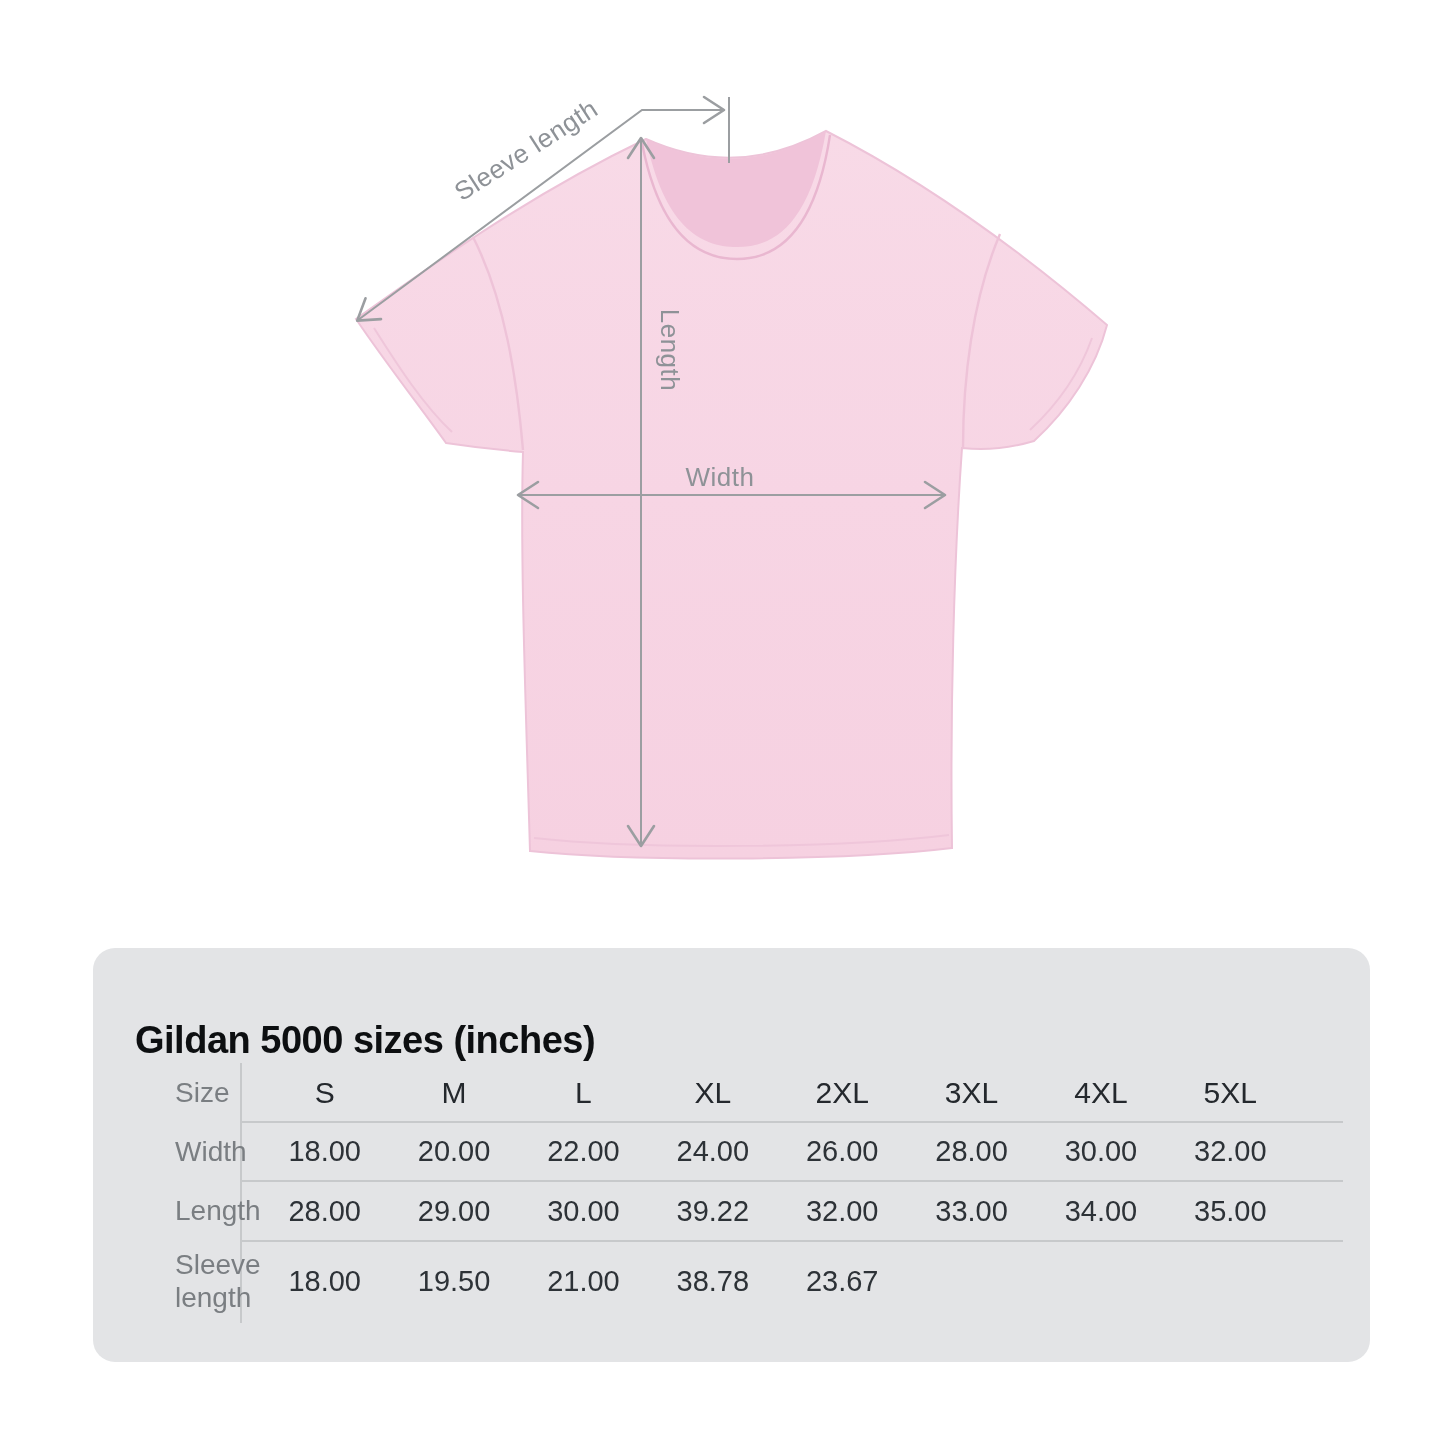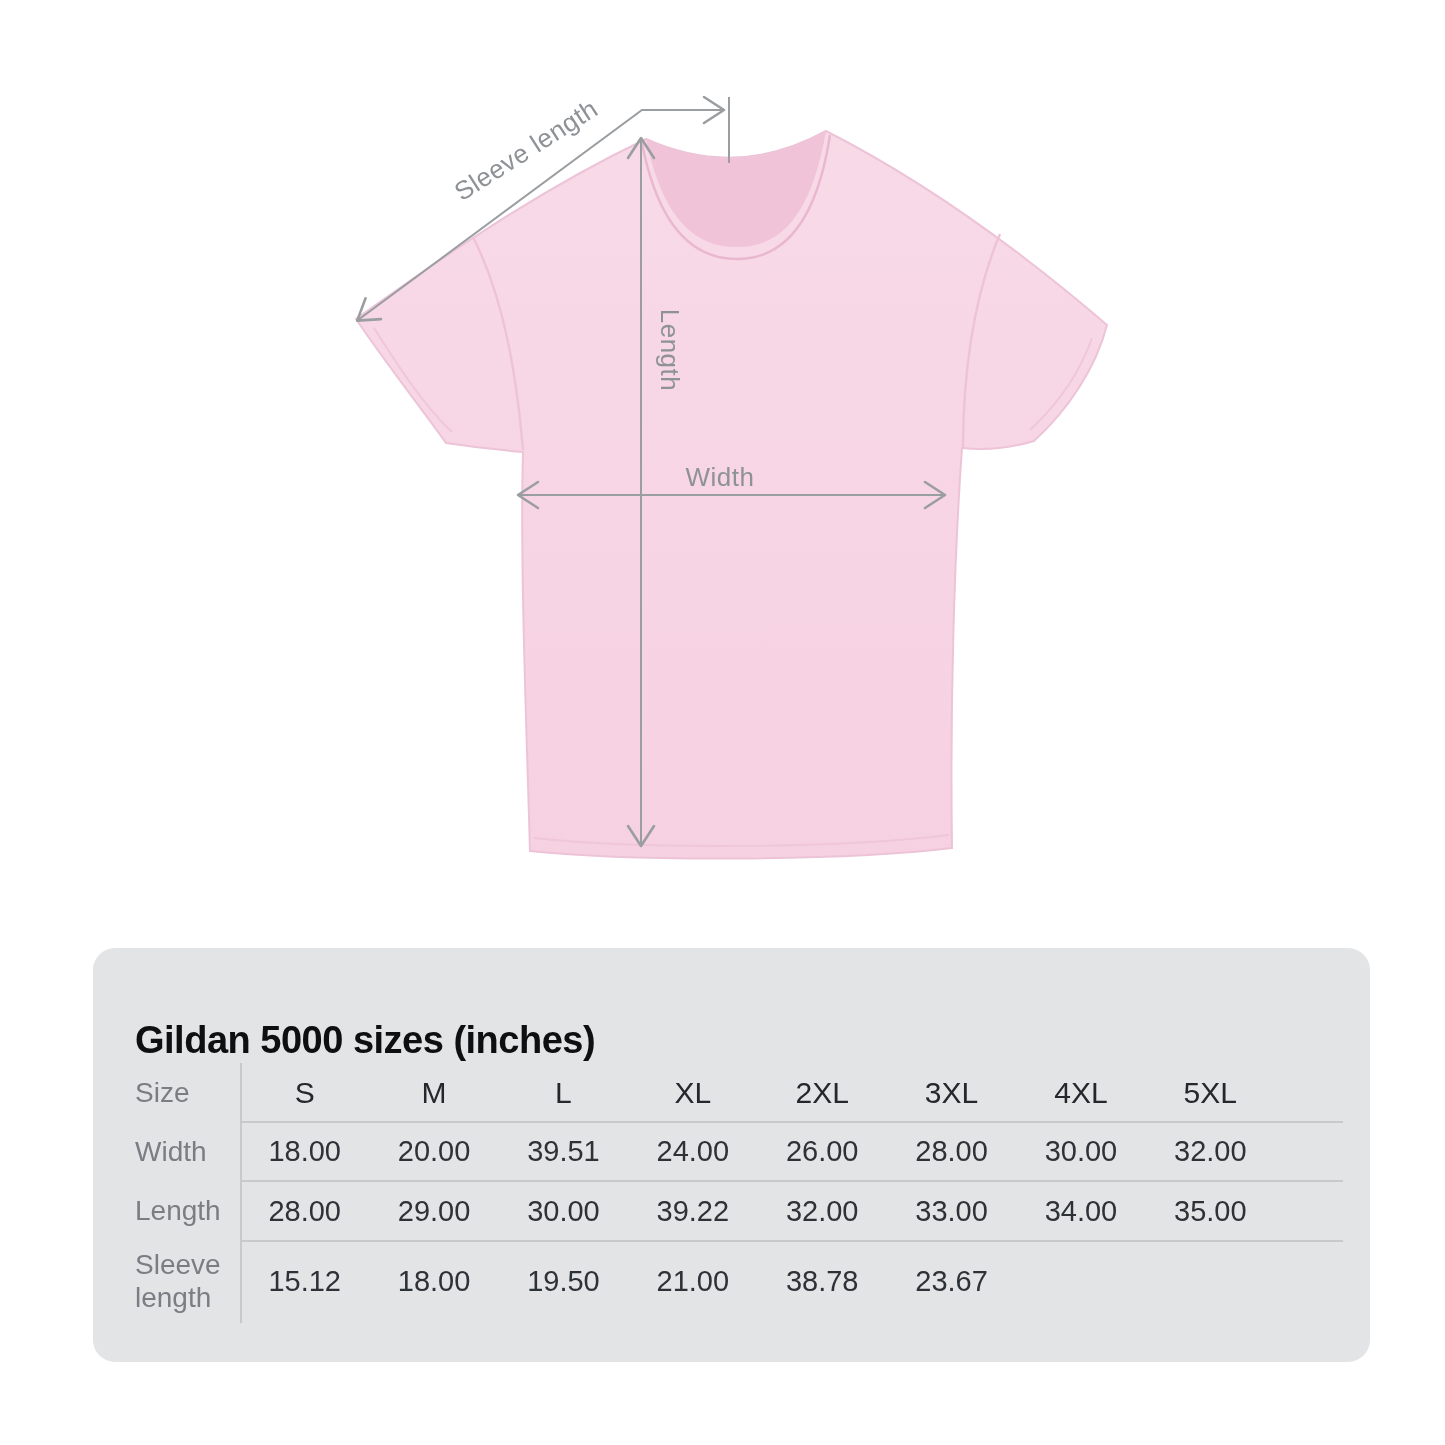--- a/index.html
+++ b/index.html
@@ -25,21 +25,21 @@
     font-size:38px;font-weight:700;color:#0d0f11;letter-spacing:-0.5px;margin-top:45px;
   }
   .size-grid{
     position:absolute;left:42px;top:115px;width:1140px;
     display:grid;
     grid-template-columns:105px repeat(8,1fr);
     grid-template-rows:59px 59px 60px 80px;
   }
   .cell{
     display:flex;align-items:center;justify-content:center;
-    font-size:29px;color:#2d3237;
+    font-size:29px;color:#2d3237;margin-left:40px;
   }
   .cell.head{font-size:30px;color:#24282d;}
   .cell.rowlabel{
     justify-content:flex-start;font-size:28px;color:#7a7e82;line-height:1.18;
   }
   .hline{position:absolute;left:147px;width:1103px;height:2px;background:#c7c9cb;}
   .hl-1{top:173px;}
   .hl-2{top:232px;}
   .hl-3{top:292px;}
   .vline{position:absolute;left:147px;top:115px;width:2px;height:260px;background:#c7c9cb;}
@@ -119,39 +119,38 @@
       <div class="cell head">L</div>
       <div class="cell head">XL</div>
       <div class="cell head">2XL</div>
       <div class="cell head">3XL</div>
       <div class="cell head">4XL</div>
       <div class="cell head">5XL</div>
 
       <div class="cell rowlabel">Width</div>
       <div class="cell">18.00</div>
       <div class="cell">20.00</div>
-      <div class="cell">39.51</div>
+      <div class="cell">22.00</div>
       <div class="cell">24.00</div>
       <div class="cell">26.00</div>
       <div class="cell">28.00</div>
       <div class="cell">30.00</div>
       <div class="cell">32.00</div>
 
       <div class="cell rowlabel">Length</div>
       <div class="cell">28.00</div>
       <div class="cell">29.00</div>
       <div class="cell">30.00</div>
       <div class="cell">39.22</div>
       <div class="cell">32.00</div>
       <div class="cell">33.00</div>
       <div class="cell">34.00</div>
       <div class="cell">35.00</div>
 
       <div class="cell rowlabel">Sleeve length</div>
-      <div class="cell">15.12</div>
       <div class="cell">18.00</div>
       <div class="cell">19.50</div>
       <div class="cell">21.00</div>
       <div class="cell">38.78</div>
       <div class="cell">23.67</div>
     </div>
   </div>
 </div>
 
 </body></html>

